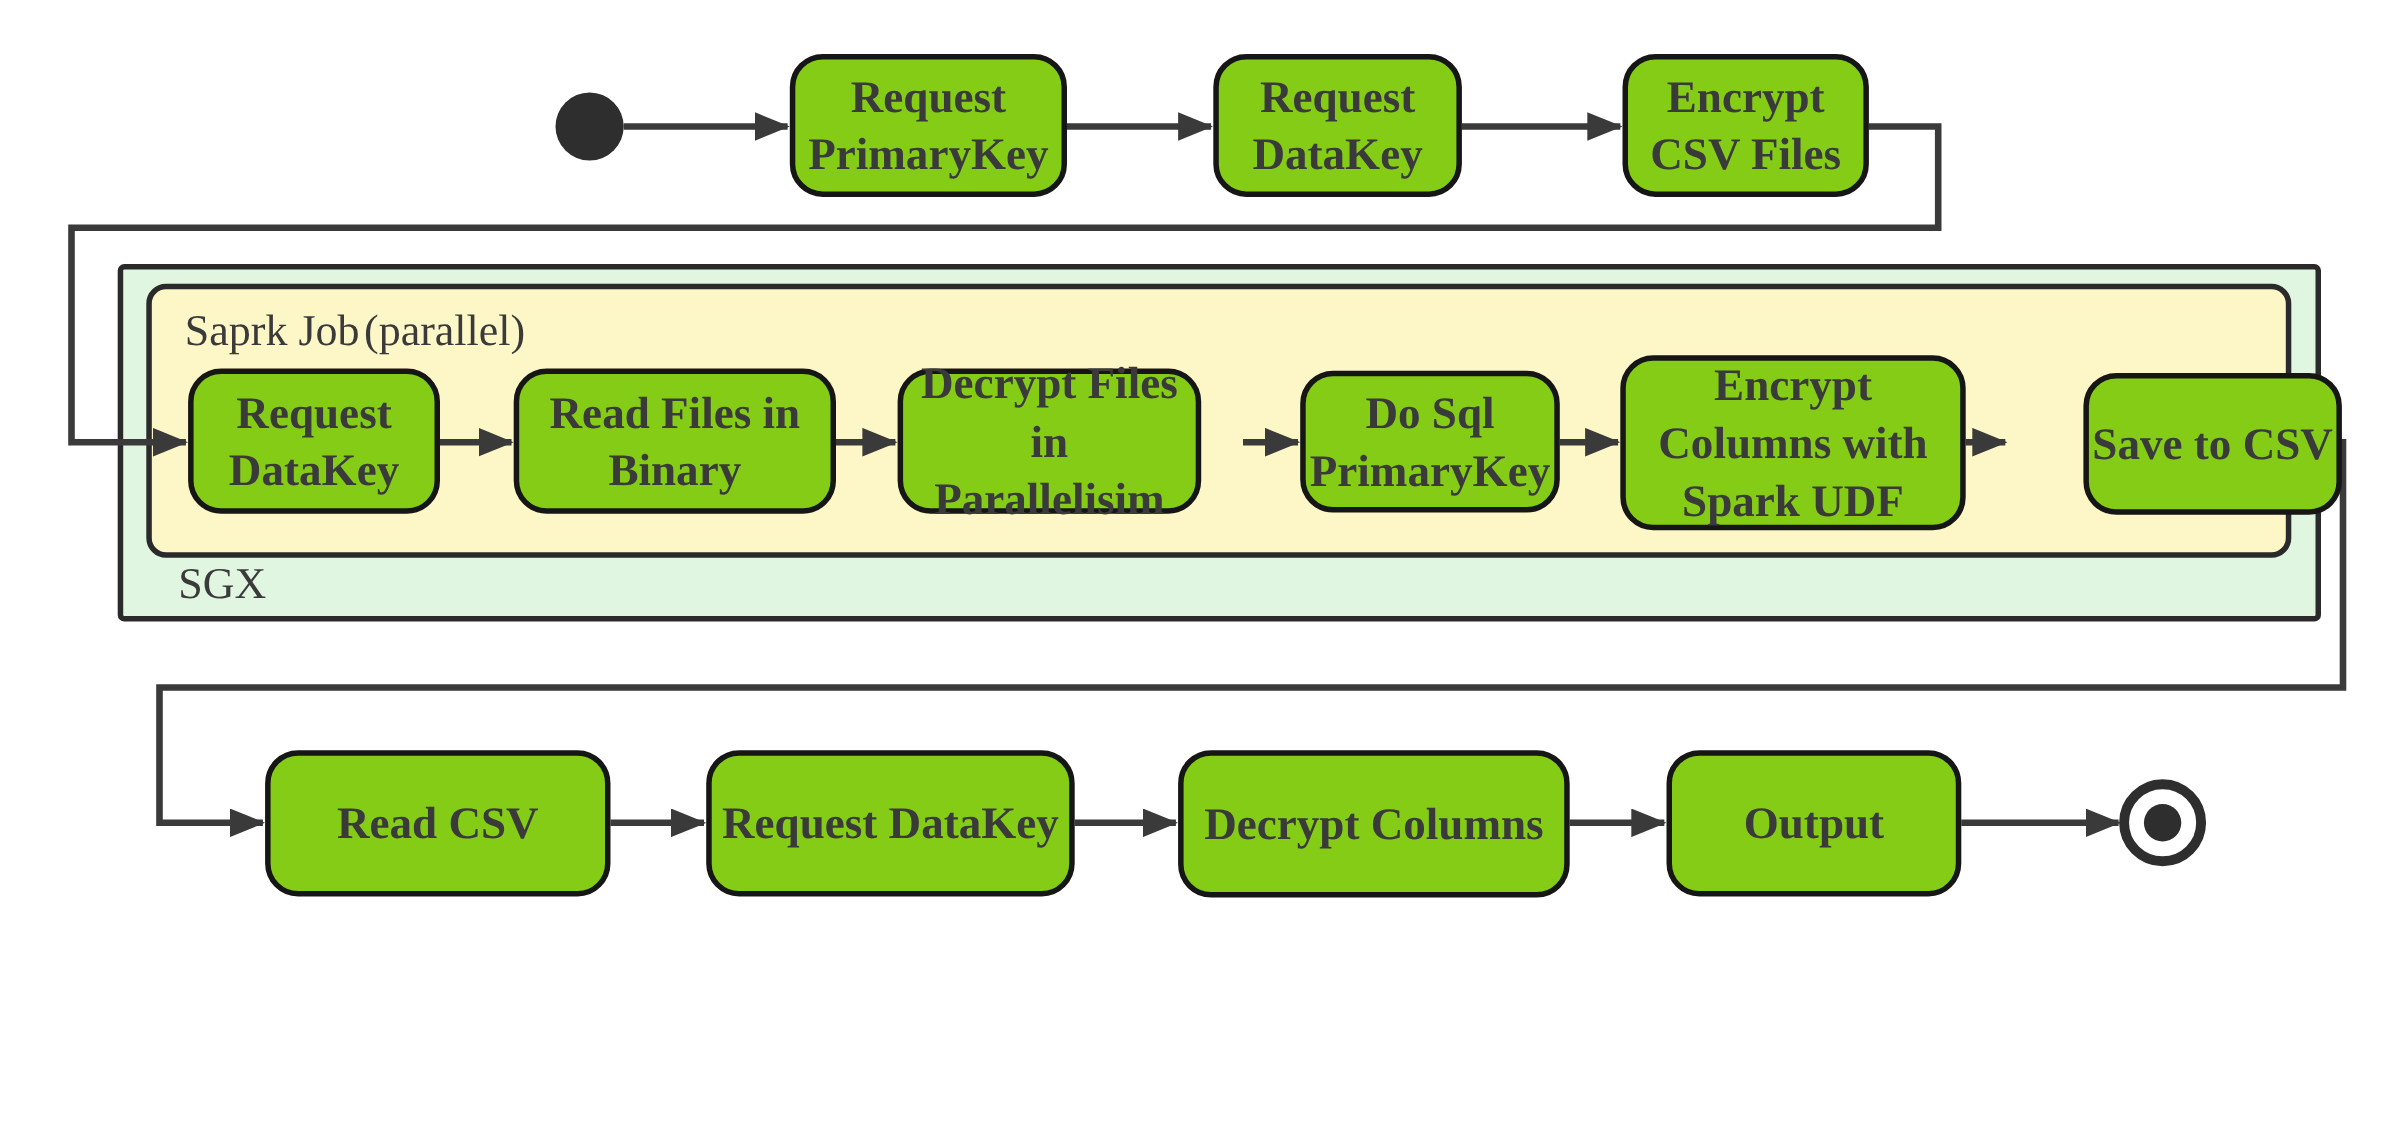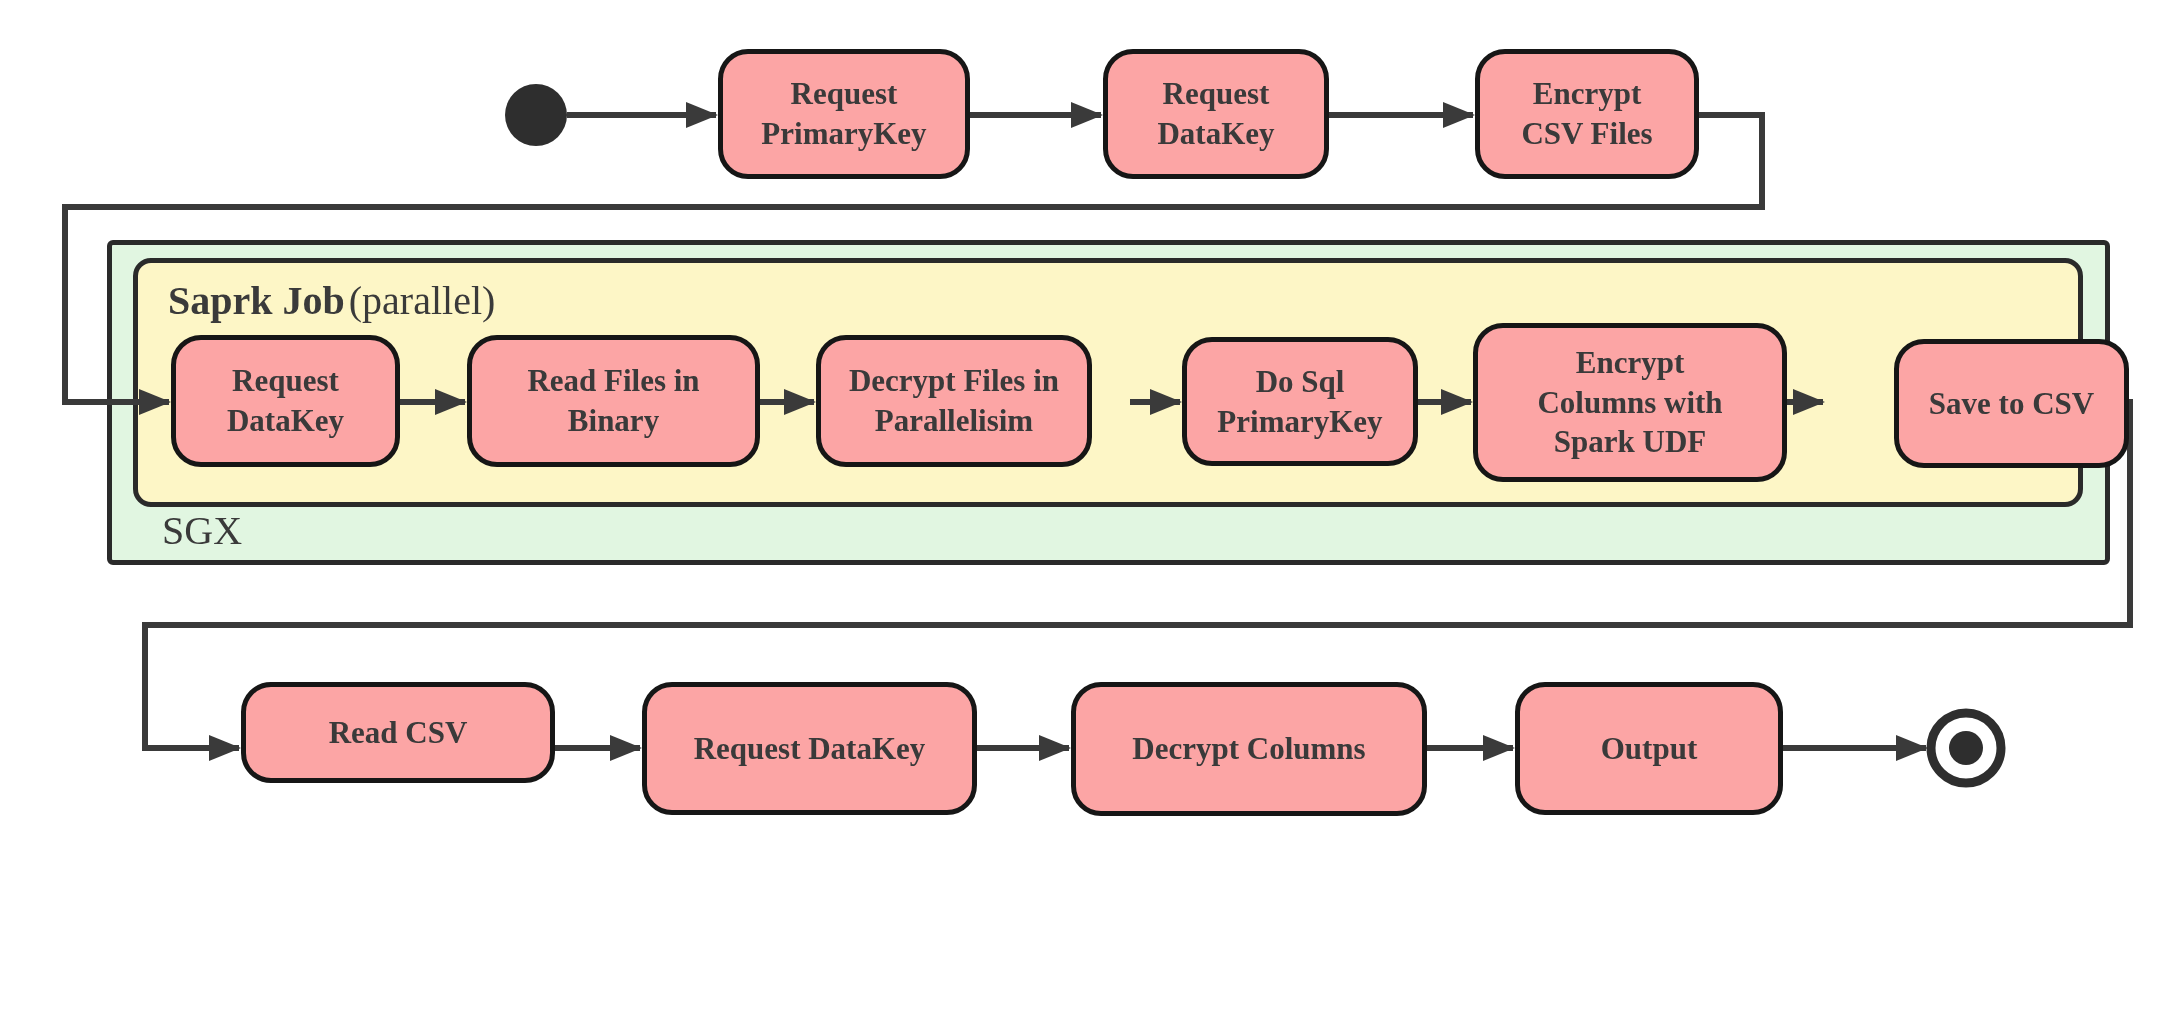--- a/index.html
+++ b/index.html
@@ -16,32 +16,32 @@
     background:#e1f6e1;border:5px solid #2a2a2a;border-radius:6px;
   }
   .spark{
     left:133px;top:258px;width:1950px;height:249px;
     background:#fdf6c6;border:5px solid #2a2a2a;border-radius:18px;
   }
   .spark-label{
     position:absolute;left:30px;top:14px;
     font-size:40px;color:#3a3a3a;white-space:nowrap;
   }
-  .spark-label .b{font-weight:bold;text-align:center;}
+  .spark-label .b{font-weight:normal;text-align:center;}
   .spark-label .i{font-weight:normal;margin-left:4px;}
   .sgx-label{
     position:absolute;left:50px;bottom:6px;
     font-size:40px;font-weight:normal;color:#3a3a3a;
   }
   .edges{position:absolute;left:0;top:0;z-index:2;pointer-events:none;}
   .node{
     position:absolute;box-sizing:border-box;z-index:3;
-    background:#fca5a5;border:5px solid #161616;border-radius:30px;
+    background:#84cc16;border:5px solid #161616;border-radius:30px;
     display:flex;align-items:center;justify-content:center;
-    text-align:center;font-weight:bold;font-size:31px;line-height:1.28;
+    text-align:center;font-weight:bold;font-size:41px;line-height:1.28;
     color:#3a3a3a;white-space:pre-line;
   }
   .caption{
     position:absolute;left:0;top:880px;width:2179px;z-index:3;
     text-align:center;font-size:45px;font-weight:bold;color:#2f2f2f;
   }
 </style>
 </head>
 <body>
 
@@ -101,19 +101,19 @@
 Binary</div>
   <div class="node" style="left:816px;top:335px;width:276px;height:132px">Decrypt Files in
 Parallelisim</div>
   <div class="node" style="left:1182px;top:337px;width:236px;height:129px">Do Sql
 PrimaryKey</div>
   <div class="node" style="left:1473px;top:323px;width:314px;height:159px">Encrypt
 Columns with
 Spark UDF</div>
   <div class="node" style="left:1894px;top:339px;width:235px;height:129px">Save to CSV</div>
 
-  <div class="node" style="left:241px;top:682px;width:314px;height:101px">Read CSV</div>
+  <div class="node" style="left:241px;top:682px;width:314px;height:133px">Read CSV</div>
   <div class="node" style="left:642px;top:682px;width:335px;height:133px">Request DataKey</div>
   <div class="node" style="left:1071px;top:682px;width:356px;height:134px">Decrypt Columns</div>
   <div class="node" style="left:1515px;top:682px;width:268px;height:133px">Output</div>
 
 
 </div>
 
 </body></html>

